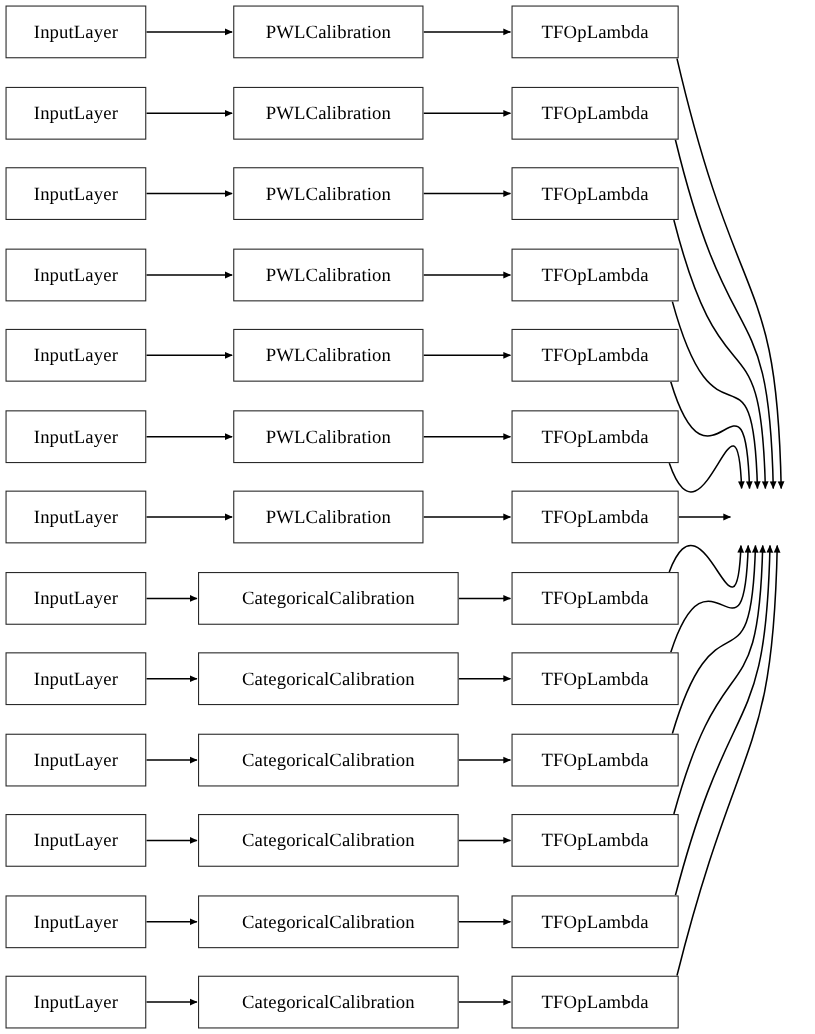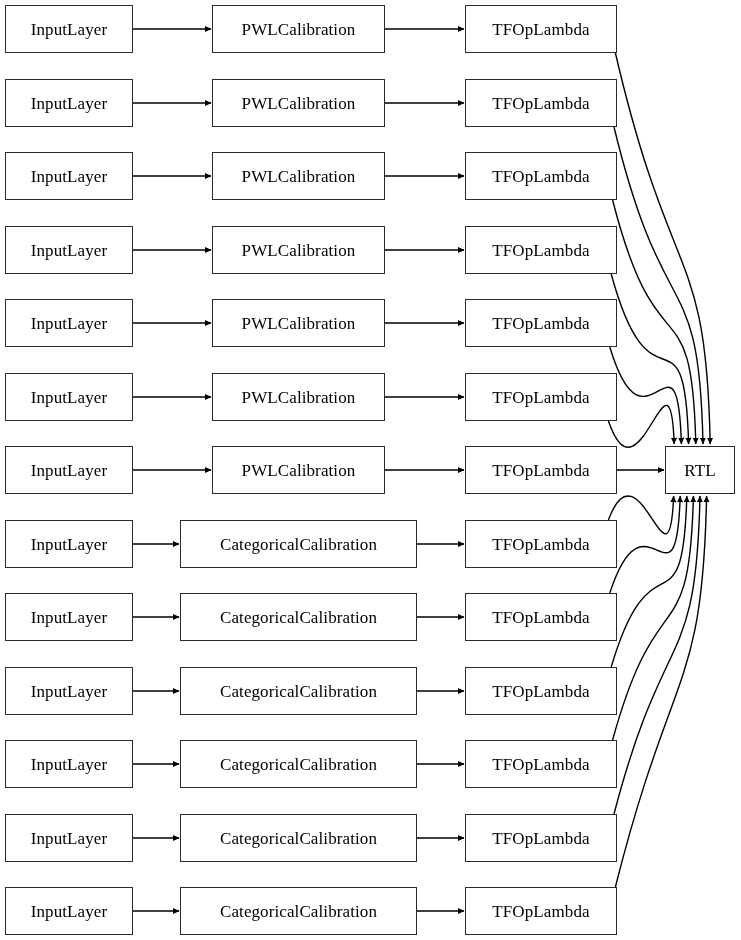--- a/index.html
+++ b/index.html
@@ -213,17 +213,14 @@
       </div>
       <div class="node" style="left: 5px; top: 887px; width: 128px; height: 48px;">
         <span class="node-label">InputLayer</span>
       </div>
       <div class="node" style="left: 180px; top: 887px; width: 237px; height: 48px;">
         <span class="node-label">CategoricalCalibration</span>
       </div>
       <div class="node" style="left: 465px; top: 887px; width: 152px; height: 48px;">
         <span class="node-label">TFOpLambda</span>
       </div>
-      <div class="node" style="left: 665px; top: 446px; width: 70px; height: 48px;">
-        <span class="node-label">RTL</span>
-      </div>
     </div>
 </div>
 
 </body></html>

